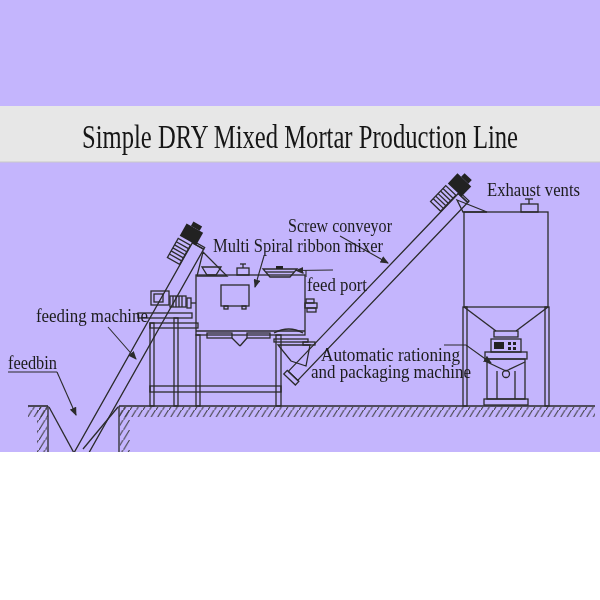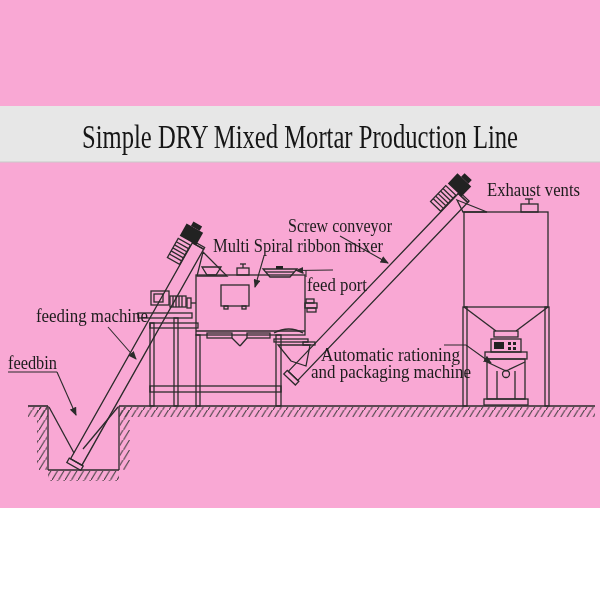--- a/index.html
+++ b/index.html
@@ -1,16 +1,16 @@
 <!DOCTYPE html>
 <html><head>
 <meta charset="utf-8">
 <style>
   html,body{margin:0;padding:0;background:#ffffff;}
-  #stage{position:relative;width:600px;height:508px;background:#f9a8d4;overflow:hidden;
+  #stage{position:relative;width:600px;height:452px;background:#c4b5fd;overflow:hidden;
          font-family:"Liberation Serif","DejaVu Serif",serif;}
   svg{position:absolute;left:0;top:0;}
   .lbl{font-family:"Liberation Serif","DejaVu Serif",serif;font-size:19px;fill:#1c1c1c;stroke:none;}
   .ttl{font-family:"Liberation Serif","DejaVu Serif",serif;font-size:33px;fill:#161616;stroke:none;}
 </style>
 </head>
 <body>
 
 <div id="stage">
 <svg width="600" height="600" viewBox="0 0 600 600">

